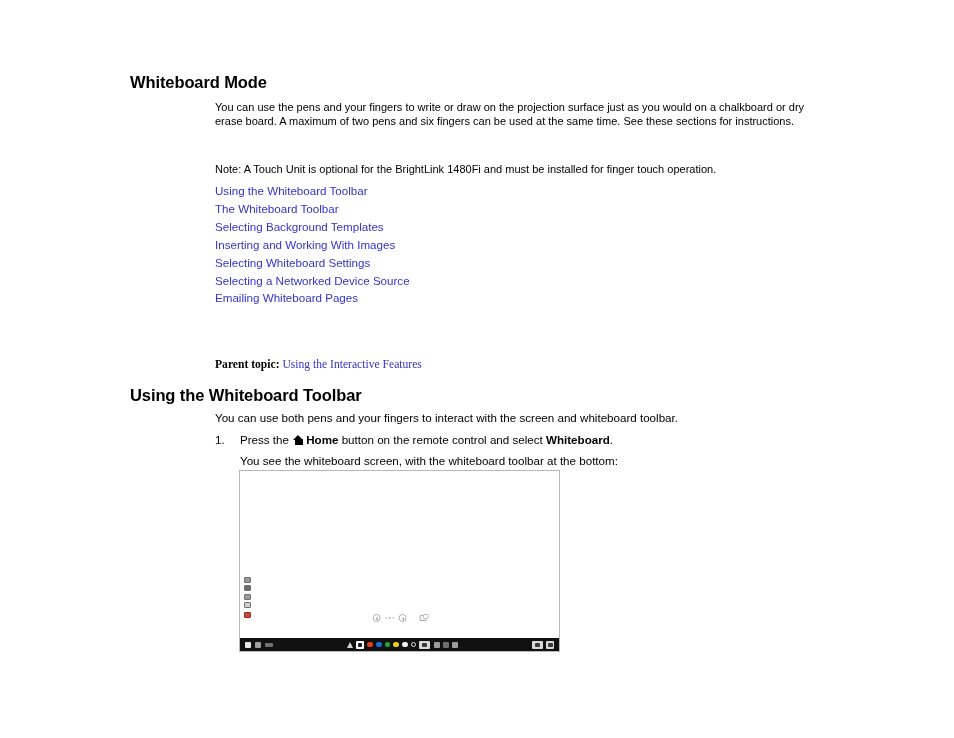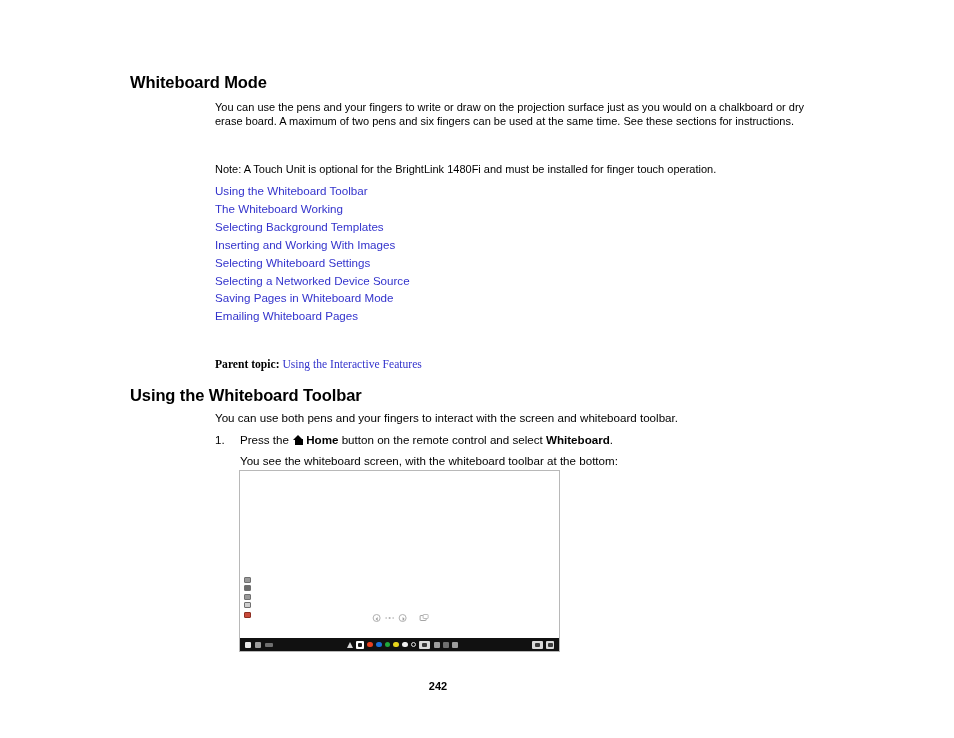--- a/index.html
+++ b/index.html
@@ -341,26 +341,25 @@
   <h1 class="h1" id="title-whiteboard-mode">Whiteboard Mode</h1>
 
   <p class="body-block" id="intro-paragraph">You can use the pens and your fingers to write or draw on the projection surface just as you would on a chalkboard or dry erase board. A maximum of two pens and six fingers can be used at the same time. See these sections for instructions.</p>
 
   <p class="body-block" id="note-line">
     <span class="note-label">Note:</span><span> A Touch Unit is optional for the BrightLink 1480Fi and must be installed for finger touch operation.</span>
   </p>
 
   <div id="link-list">
     <div class="link-row">Using the Whiteboard Toolbar</div>
-    <div class="link-row">The Whiteboard Working</div>
+    <div class="link-row">The Whiteboard Toolbar</div>
     <div class="link-row">Selecting Background Templates</div>
     <div class="link-row">Inserting and Working With Images</div>
     <div class="link-row">Selecting Whiteboard Settings</div>
     <div class="link-row">Selecting a Networked Device Source</div>
-    <div class="link-row">Saving Pages in Whiteboard Mode</div>
     <div class="link-row">Emailing Whiteboard Pages</div>
   </div>
 
   <p id="parent-topic-line">
     <span class="pt-label">Parent topic:</span><span>&nbsp;</span><span class="pt-link">Using the Interactive Features</span>
   </p>
 
   <h2 class="h1" id="title-using-toolbar">Using the Whiteboard Toolbar</h2>
 
   <p id="toolbar-intro">You can use both pens and your fingers to interact with the screen and whiteboard toolbar.</p>
@@ -427,15 +426,14 @@
             <i></i>
           </div>
         <div class="tb-chip small">
             <i></i>
           </div>
       </div>
     </div>
 
   </div>
 
-  <div id="page-number">242</div>
 
 </div>
 
 </body></html>

